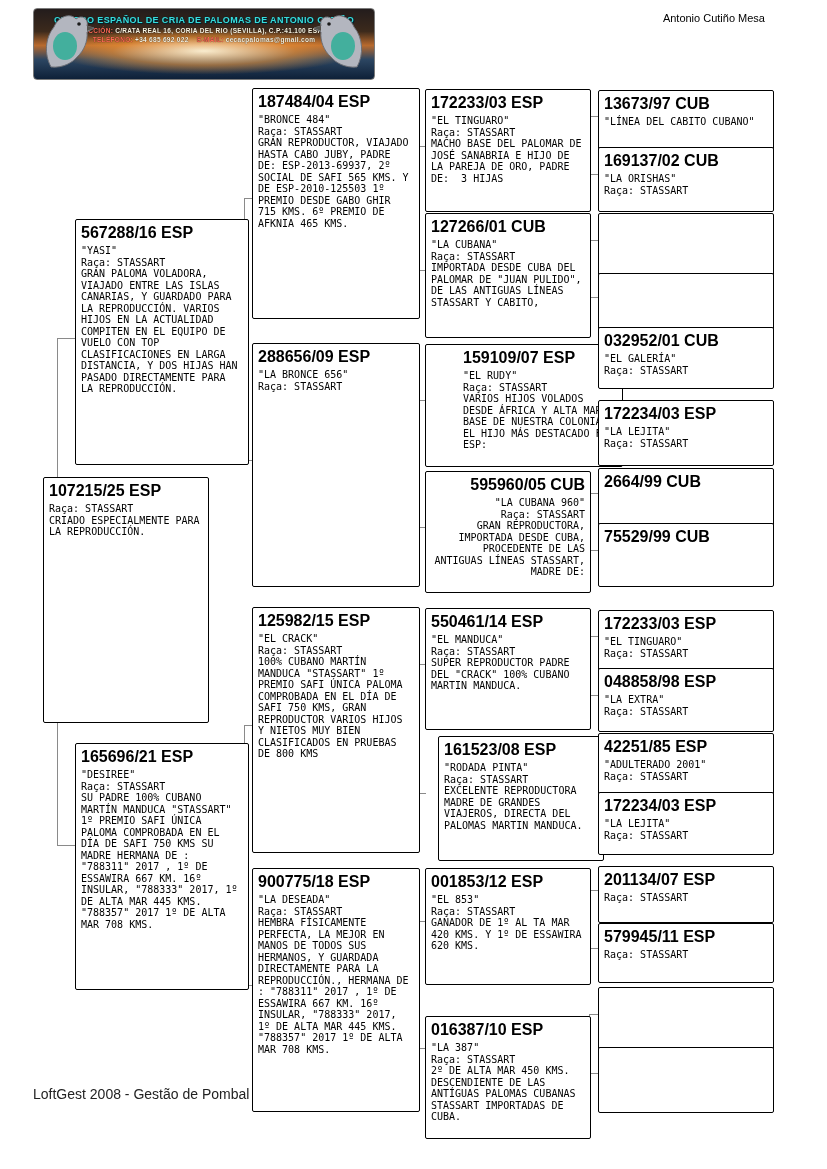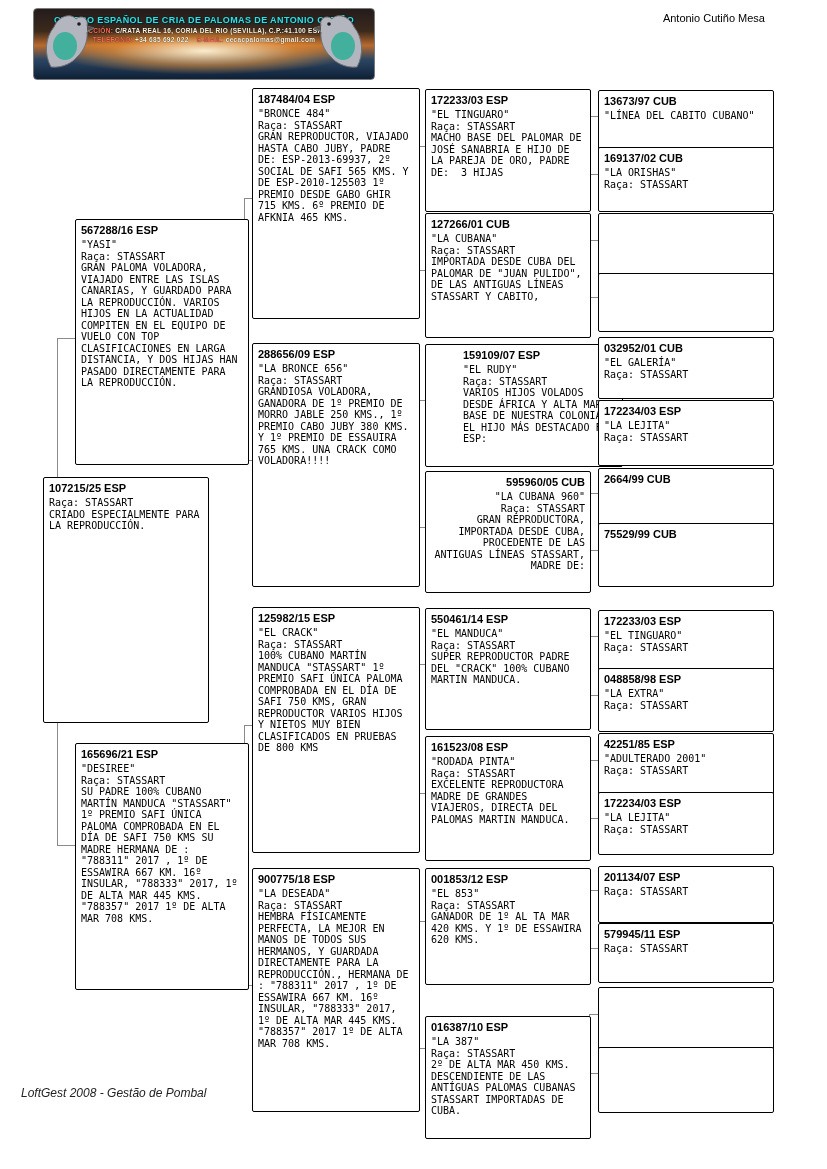--- a/index.html
+++ b/index.html
@@ -39,29 +39,29 @@
   .pigeon.right{right:3px;transform:scaleX(-1);}
 
   
   .owner{position:absolute;top:12px;right:62px;font-size:11px;color:#000;}
 
   
   .pbox{
     position:absolute;background:#fff;border:1px solid #000;border-radius:2px;
     padding:4px 5px;overflow:hidden;z-index:2;
   }
-  .pbox .ring{font-weight:bold;font-size:11px;margin-bottom:3px;font-family:"Liberation Sans",sans-serif;color:#000;}
+  .pbox .ring{font-weight:bold;font-size:16px;margin-bottom:3px;font-family:"Liberation Sans",sans-serif;color:#000;}
   .pbox .pname,.pbox .race,.pbox .desc{
     font-family:"DejaVu Sans Mono",monospace;font-size:10px;line-height:11.5px;
     color:#000;white-space:pre-wrap;word-wrap:break-word;
   }
   .cline{position:absolute;background:#8a8a8a;z-index:1;}
 
   
-  .footer{position:absolute;left:21px;top:1086px;font-size:12px;color:#222;font-style:italic;}
+  .footer{position:absolute;left:33px;top:1086px;font-size:14px;color:#222;}
 </style>
 </head>
 <body>
 
 <div class="page">
 
   <div class="banner">
     <svg class="pigeon left" viewBox="0 0 62 58">
       <path d="M14 57 C7 44 8 28 17 17 C21 7 33 2 39 9 C45 4 52 9 50 16 L57 18 L50 22 C51 31 47 41 40 47 C35 53 26 58 14 57 Z" fill="#b3b6bf" stroke="#6e7077" stroke-width="1"></path>
       <ellipse cx="28" cy="36" rx="12" ry="14" fill="#2fae96" opacity="0.85"></ellipse>
@@ -161,21 +161,20 @@
       <div class="pbox" style="left: 252px; top: 88px; width: 156px; height: 221px;">
         <div class="ring">187484/04 ESP</div>
         <div class="pname">"BRONCE 484"</div>
         <div class="race">Raça: STASSART</div>
         <div class="desc">GRAN REPRODUCTOR, VIAJADO HASTA CABO JUBY, PADRE DE: ESP-2013-69937, 2º SOCIAL DE SAFI 565 KMS. Y DE ESP-2010-125503 1º PREMIO DESDE GABO GHIR 715 KMS. 6º PREMIO DE AFKNIA 465 KMS.</div>
       </div>
       <div class="pbox" style="left: 252px; top: 343px; width: 156px; height: 234px;">
         <div class="ring">288656/09 ESP</div>
         <div class="pname">"LA BRONCE 656"</div>
         <div class="race">Raça: STASSART</div>
-        <div class="desc">GRANDIOSA VOLADORA, GANADORA DE 1º PREMIO DE MORRO JABLE 250 KMS., 1º PREMIO CABO JUBY 380 KMS. Y 1º PREMIO DE ESSAUIRA 765 KMS. UNA CRACK COMO VOLADORA!!!!</div>
       </div>
       <div class="pbox" style="left: 252px; top: 607px; width: 156px; height: 236px;">
         <div class="ring">125982/15 ESP</div>
         <div class="pname">"EL CRACK"</div>
         <div class="race">Raça: STASSART</div>
         <div class="desc">100% CUBANO MARTÍN MANDUCA "STASSART" 1º PREMIO SAFI ÚNICA PALOMA COMPROBADA EN EL DÍA DE SAFI 750 KMS, GRAN REPRODUCTOR VARIOS HIJOS Y NIETOS MUY BIEN CLASIFICADOS EN PRUEBAS DE 800 KMS</div>
       </div>
       <div class="pbox" style="left: 252px; top: 868px; width: 156px; height: 234px;">
         <div class="ring">900775/18 ESP</div>
         <div class="pname">"LA DESEADA"</div>
@@ -205,21 +204,21 @@
         <div class="pname">"LA CUBANA 960"</div>
         <div class="race">Raça: STASSART</div>
         <div class="desc">GRAN REPRODUCTORA, IMPORTADA DESDE CUBA, PROCEDENTE DE LAS ANTIGUAS LÍNEAS STASSART, MADRE DE:</div>
       </div>
       <div class="pbox" style="left: 425px; top: 608px; width: 154px; height: 112px;">
         <div class="ring">550461/14 ESP</div>
         <div class="pname">"EL MANDUCA"</div>
         <div class="race">Raça: STASSART</div>
         <div class="desc">SUPER REPRODUCTOR PADRE DEL "CRACK" 100% CUBANO MARTIN MANDUCA.</div>
       </div>
-      <div class="pbox" style="left: 425px; top: 736px; width: 154px; height: 115px;">
+      <div class="pbox" style="left: 438px; top: 736px; width: 154px; height: 115px;">
         <div class="ring">161523/08 ESP</div>
         <div class="pname">"RODADA PINTA"</div>
         <div class="race">Raça: STASSART</div>
         <div class="desc">EXCELENTE REPRODUCTORA MADRE DE GRANDES VIAJEROS, DIRECTA DEL PALOMAS MARTIN MANDUCA.</div>
       </div>
       <div class="pbox" style="left: 425px; top: 868px; width: 154px; height: 107px;">
         <div class="ring">001853/12 ESP</div>
         <div class="pname">"EL 853"</div>
         <div class="race">Raça: STASSART</div>
         <div class="desc">GANADOR DE 1º AL TA MAR 420 KMS. Y 1º DE ESSAWIRA 620 KMS.</div>
@@ -234,21 +233,21 @@
         <div class="ring">13673/97 CUB</div>
         <div class="pname">"LÍNEA DEL CABITO CUBANO"</div>
       </div>
       <div class="pbox" style="left: 598px; top: 147px; width: 164px; height: 55px;">
         <div class="ring">169137/02 CUB</div>
         <div class="pname">"LA ORISHAS"</div>
         <div class="race">Raça: STASSART</div>
       </div>
       <div class="pbox" style="left: 598px; top: 213px; width: 164px; height: 54px;"></div>
       <div class="pbox" style="left: 598px; top: 273px; width: 164px; height: 49px;"></div>
-      <div class="pbox" style="left: 598px; top: 337px; width: 164px; height: 52px;">
+      <div class="pbox" style="left: 598px; top: 327px; width: 164px; height: 52px;">
         <div class="ring">032952/01 CUB</div>
         <div class="pname">"EL GALERÍA"</div>
         <div class="race">Raça: STASSART</div>
       </div>
       <div class="pbox" style="left: 598px; top: 400px; width: 164px; height: 56px;">
         <div class="ring">172234/03 ESP</div>
         <div class="pname">"LA LEJITA"</div>
         <div class="race">Raça: STASSART</div>
       </div>
       <div class="pbox" style="left: 598px; top: 468px; width: 164px; height: 50px;">

